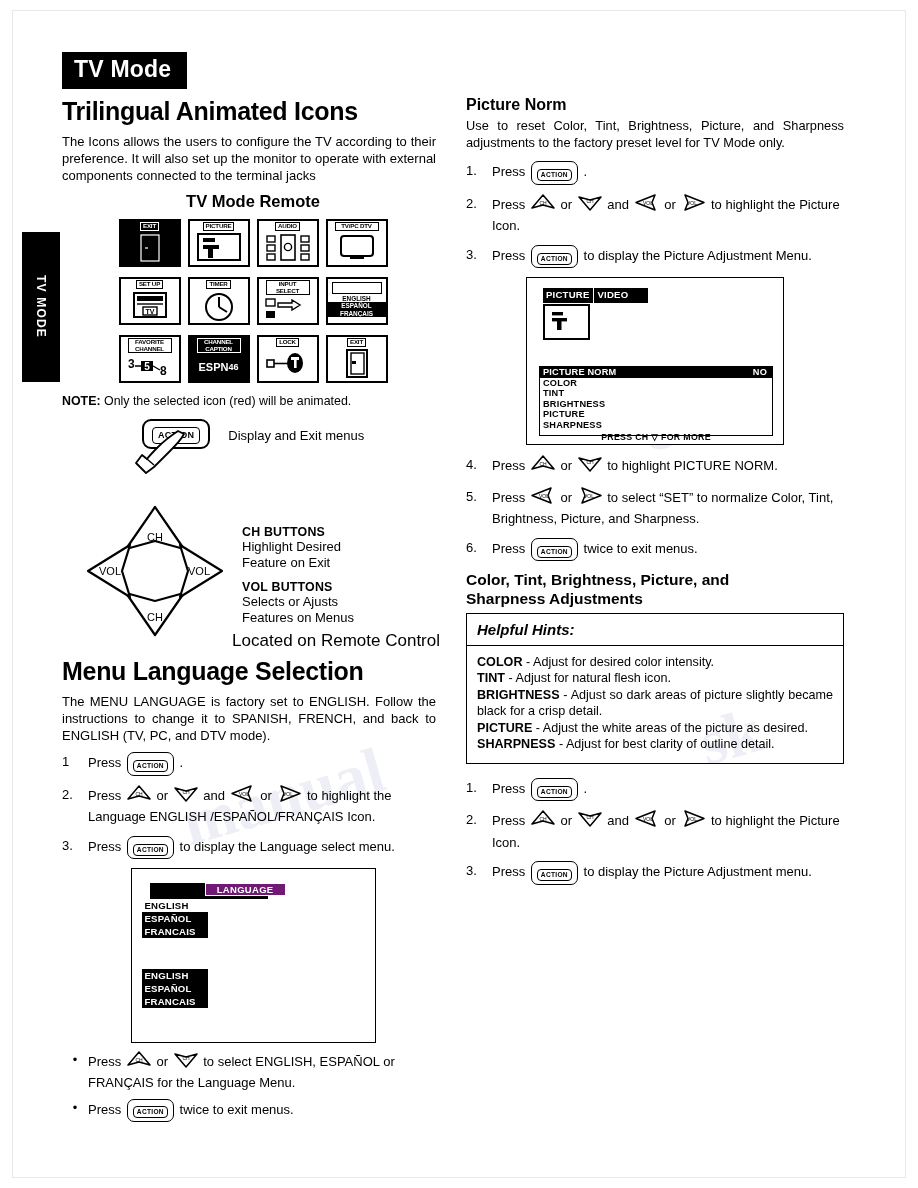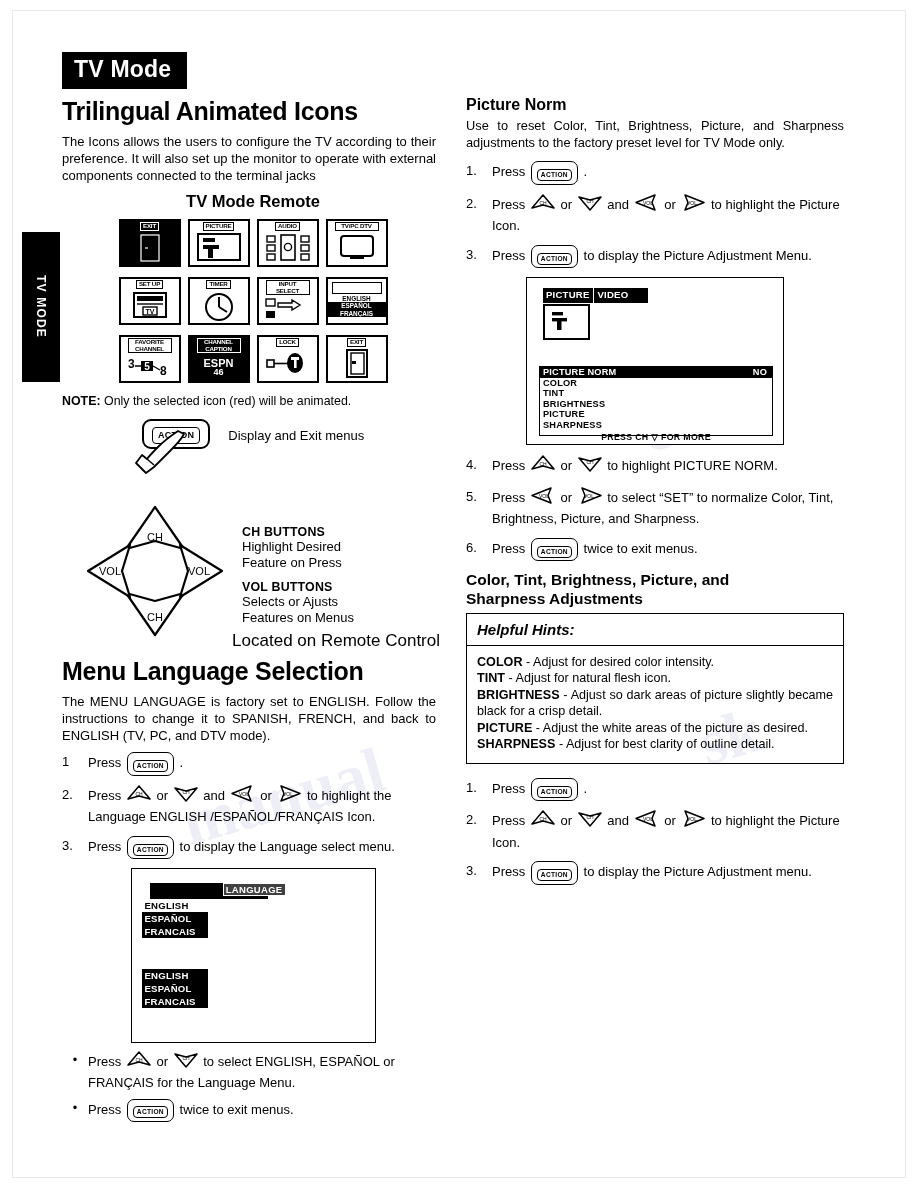--- a/index.html
+++ b/index.html
@@ -164,22 +164,22 @@
     position:relative;
   }
   .osd-lang { width:245px; height:175px; margin:6px auto 8px auto; }
   .osd-pic  { width:258px; height:168px; margin:6px auto 10px auto; }
   .osd-lang .hdr {
     position:absolute; left:18px; top:14px;
     width:118px; height:16px; background:#000;
   }
   .osd-lang .hdr .lang-lbl {
     position:absolute; right:-18px; top:0px;
-    background:#404040; color:#fff; border:1px solid #fff;
-    font-size:9.5px; font-weight:bold; padding:0 2px; letter-spacing:0.3px;
+    background:#701a75; color:#fff; border:1px solid #fff;
+    font-size:9.5px; font-weight:bold; padding:0 11px; letter-spacing:0.3px;
   }
   .osd-lang .list1 {
     position:absolute; left:10px; top:30px; width:66px;
   }
   .osd-lang .list2 {
     position:absolute; left:10px; top:100px; width:66px;
   }
   .lrow { font-size:9.6px; font-weight:bold; letter-spacing:0.2px; line-height:13px; padding:0 3px; }
   .lrow.on  { background:#000; color:#fff; }
   .lrow.off { background:#fff; color:#000; }
@@ -367,21 +367,21 @@
             <rect x="17" y="5" width="12" height="10" fill="#000"></rect>
             <text x="23" y="14" font-size="10" font-weight="bold" fill="#fff" text-anchor="middle" font-family="Liberation Sans, sans-serif">5</text>
             <text x="36" y="19" font-size="12" font-weight="bold" font-family="Liberation Sans, sans-serif">8</text>
             <path d="M11 10 L17 10 M29 10 L36 14" stroke="#000" stroke-width="1.4" fill="none"></path>
           </svg>
         </div>
       </div>
 
       <div class="tvicon inv">
         <div class="ic-cap stack">CHANNEL CAPTION</div>
-        <div class="ic-body" style="flex-direction:column;">
+        <div class="ic-body" style="flex-direction:row;">
           <span class="ic-text" style="color:#fff;">ESPN</span>
           <span class="ic-text" style="color:#fff;font-size:9px;">46</span>
         </div>
       </div>
 
       <div class="tvicon">
         <div class="ic-cap">LOCK</div>
         <div class="ic-body">
           <svg width="48" height="24" viewBox="0 0 48 24">
             <rect x="3" y="8" width="7" height="7" fill="none" stroke="#000" stroke-width="1.6"></rect>
@@ -440,21 +440,21 @@
           <text x="30" y="74" font-size="11" text-anchor="middle" font-family="Liberation Sans, sans-serif">VOL</text>
 
           <path d="M142 70 L100 96 L108 70 L100 44 Z" fill="#fff" stroke="#000" stroke-width="2.2" stroke-linejoin="round"></path>
           <text x="119" y="74" font-size="11" text-anchor="middle" font-family="Liberation Sans, sans-serif">VOL</text>
         </svg>
       </div>
       <div class="pad-text">
         <div class="grp">
           <div class="t-h">CH  BUTTONS</div>
           <div class="t-b">Highlight Desired</div>
-          <div class="t-b">Feature on Press</div>
+          <div class="t-b">Feature on Exit</div>
         </div>
         <div class="grp">
           <div class="t-h">VOL  BUTTONS</div>
           <div class="t-b">Selects or Ajusts</div>
           <div class="t-b">Features on Menus</div>
         </div>
       </div>
     </div>
     <div class="located">Located on Remote Control</div>
 

